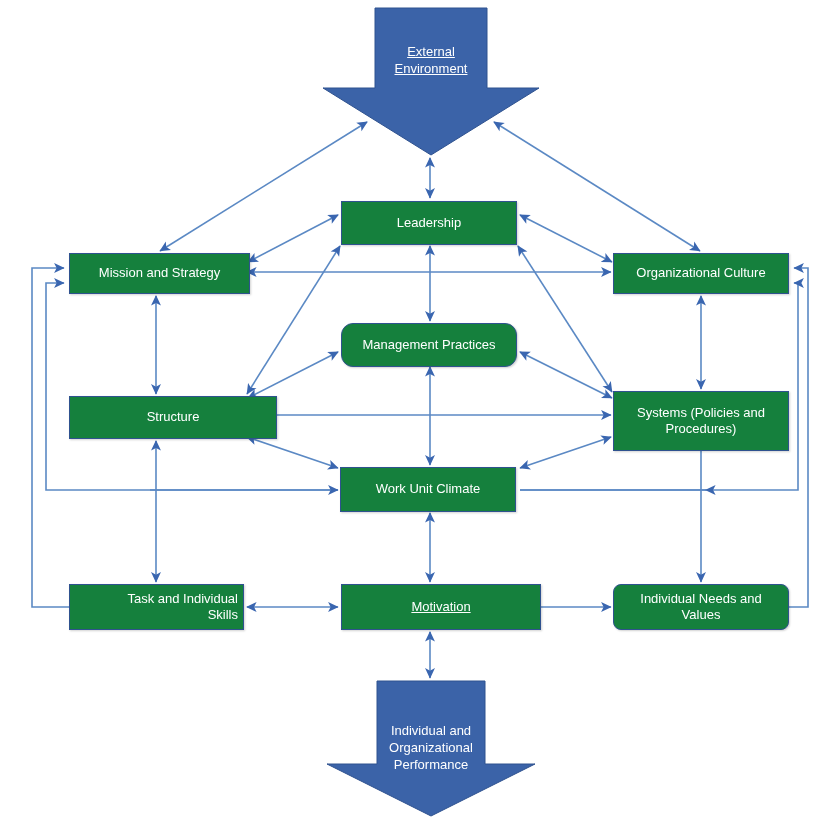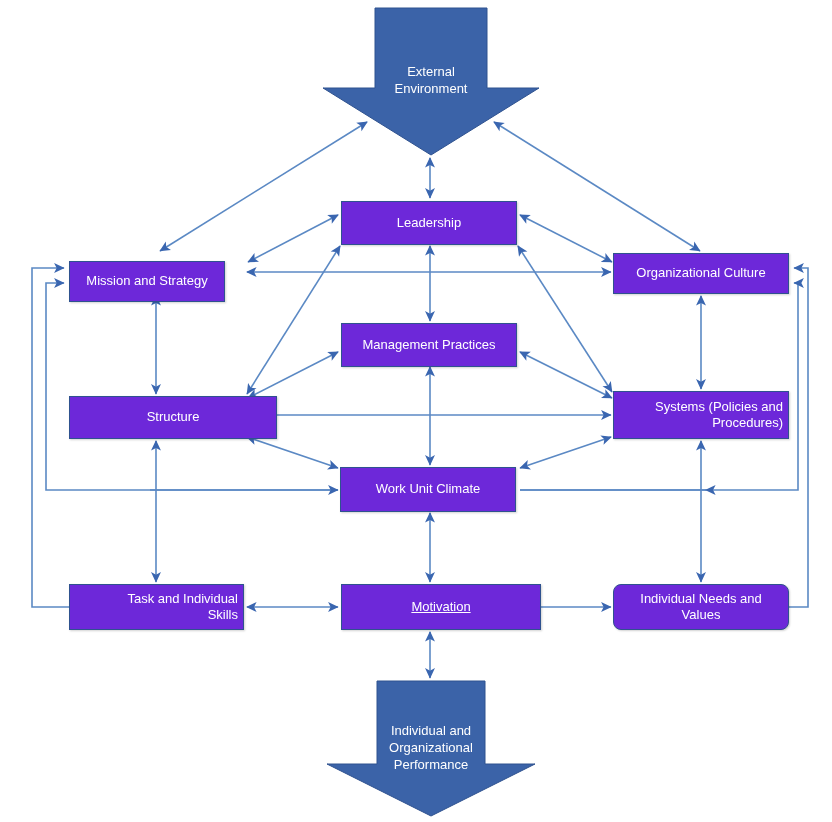--- a/index.html
+++ b/index.html
@@ -19,21 +19,21 @@
   }
   #diagram-svg {
     position: absolute;
     left: 0;
     top: 0;
     width: 832px;
     height: 822px;
   }
   .node-box {
     position: absolute;
-    background: #6d28d9;
+    background: #15803d;
     border: 1px solid #2F528F;
     box-sizing: border-box;
     display: flex;
     align-items: center;
     justify-content: center;
     text-align: center;
     color: #ffffff;
     font-size: 13px;
     line-height: 1.25;
     padding: 2px 5px;
@@ -138,48 +138,48 @@
 
     <g>
       <path d="M375,8 L487,8 L487,88 L539,88 L431,155 L323,88 L375,88 Z" fill="#3B63A8" stroke="#2F528F" stroke-width="1"></path>
     </g>
 
     <g>
       <path d="M377,681 L485,681 L485,764 L535,764 L431,816 L327,764 L377,764 Z" fill="#3B63A8" stroke="#2F528F" stroke-width="1"></path>
     </g>
   </svg>
 
-  <div class="block-arrow-label" style="left:350px; top:64px; width:162px;">External
+  <div class="block-arrow-label" style="left:350px; top:44px; width:162px;text-decoration:underline;">External
 Environment</div>
 
   <div class="block-arrow-label" style="left:350px; top:723px; width:162px;">Individual and
 Organizational
 Performance</div>
 
   <div class="node-box" style="left:341px; top:201px; width:176px; height:44px;">
     <span class="node-label">Leadership</span>
   </div>
 
-  <div class="node-box" style="left:69px; top:261px; width:156px; height:41px;text-align:center;">
+  <div class="node-box" style="left:69px; top:253px; width:181px; height:41px;text-align:center;">
     <span class="node-label">Mission and Strategy</span>
   </div>
 
   <div class="node-box" style="left:613px; top:253px; width:176px; height:41px;">
     <span class="node-label">Organizational Culture</span>
   </div>
 
-  <div class="node-box" style="left:341px; top:323px; width:176px; height:44px;">
+  <div class="node-box" style="left:341px; top:323px; width:176px; height:44px;border-radius:12px;">
     <span class="node-label">Management Practices</span>
   </div>
 
   <div class="node-box" style="left:69px; top:396px; width:208px; height:43px;justify-content:flex-end;">
     <span class="node-label">Structure</span>
   </div>
 
-  <div class="node-box" style="left:613px; top:391px; width:176px; height:48px;text-align:right;">
+  <div class="node-box" style="left:613px; top:391px; width:176px; height:60px;">
     <span class="node-label">Systems (Policies and
 Procedures)</span>
   </div>
 
   <div class="node-box" style="left:340px; top:467px; width:176px; height:45px;">
     <span class="node-label">Work Unit Climate</span>
   </div>
 
   <div class="node-box" style="left:69px; top:584px; width:175px; height:46px;text-align:right;">
     <span class="node-label">Task and Individual

